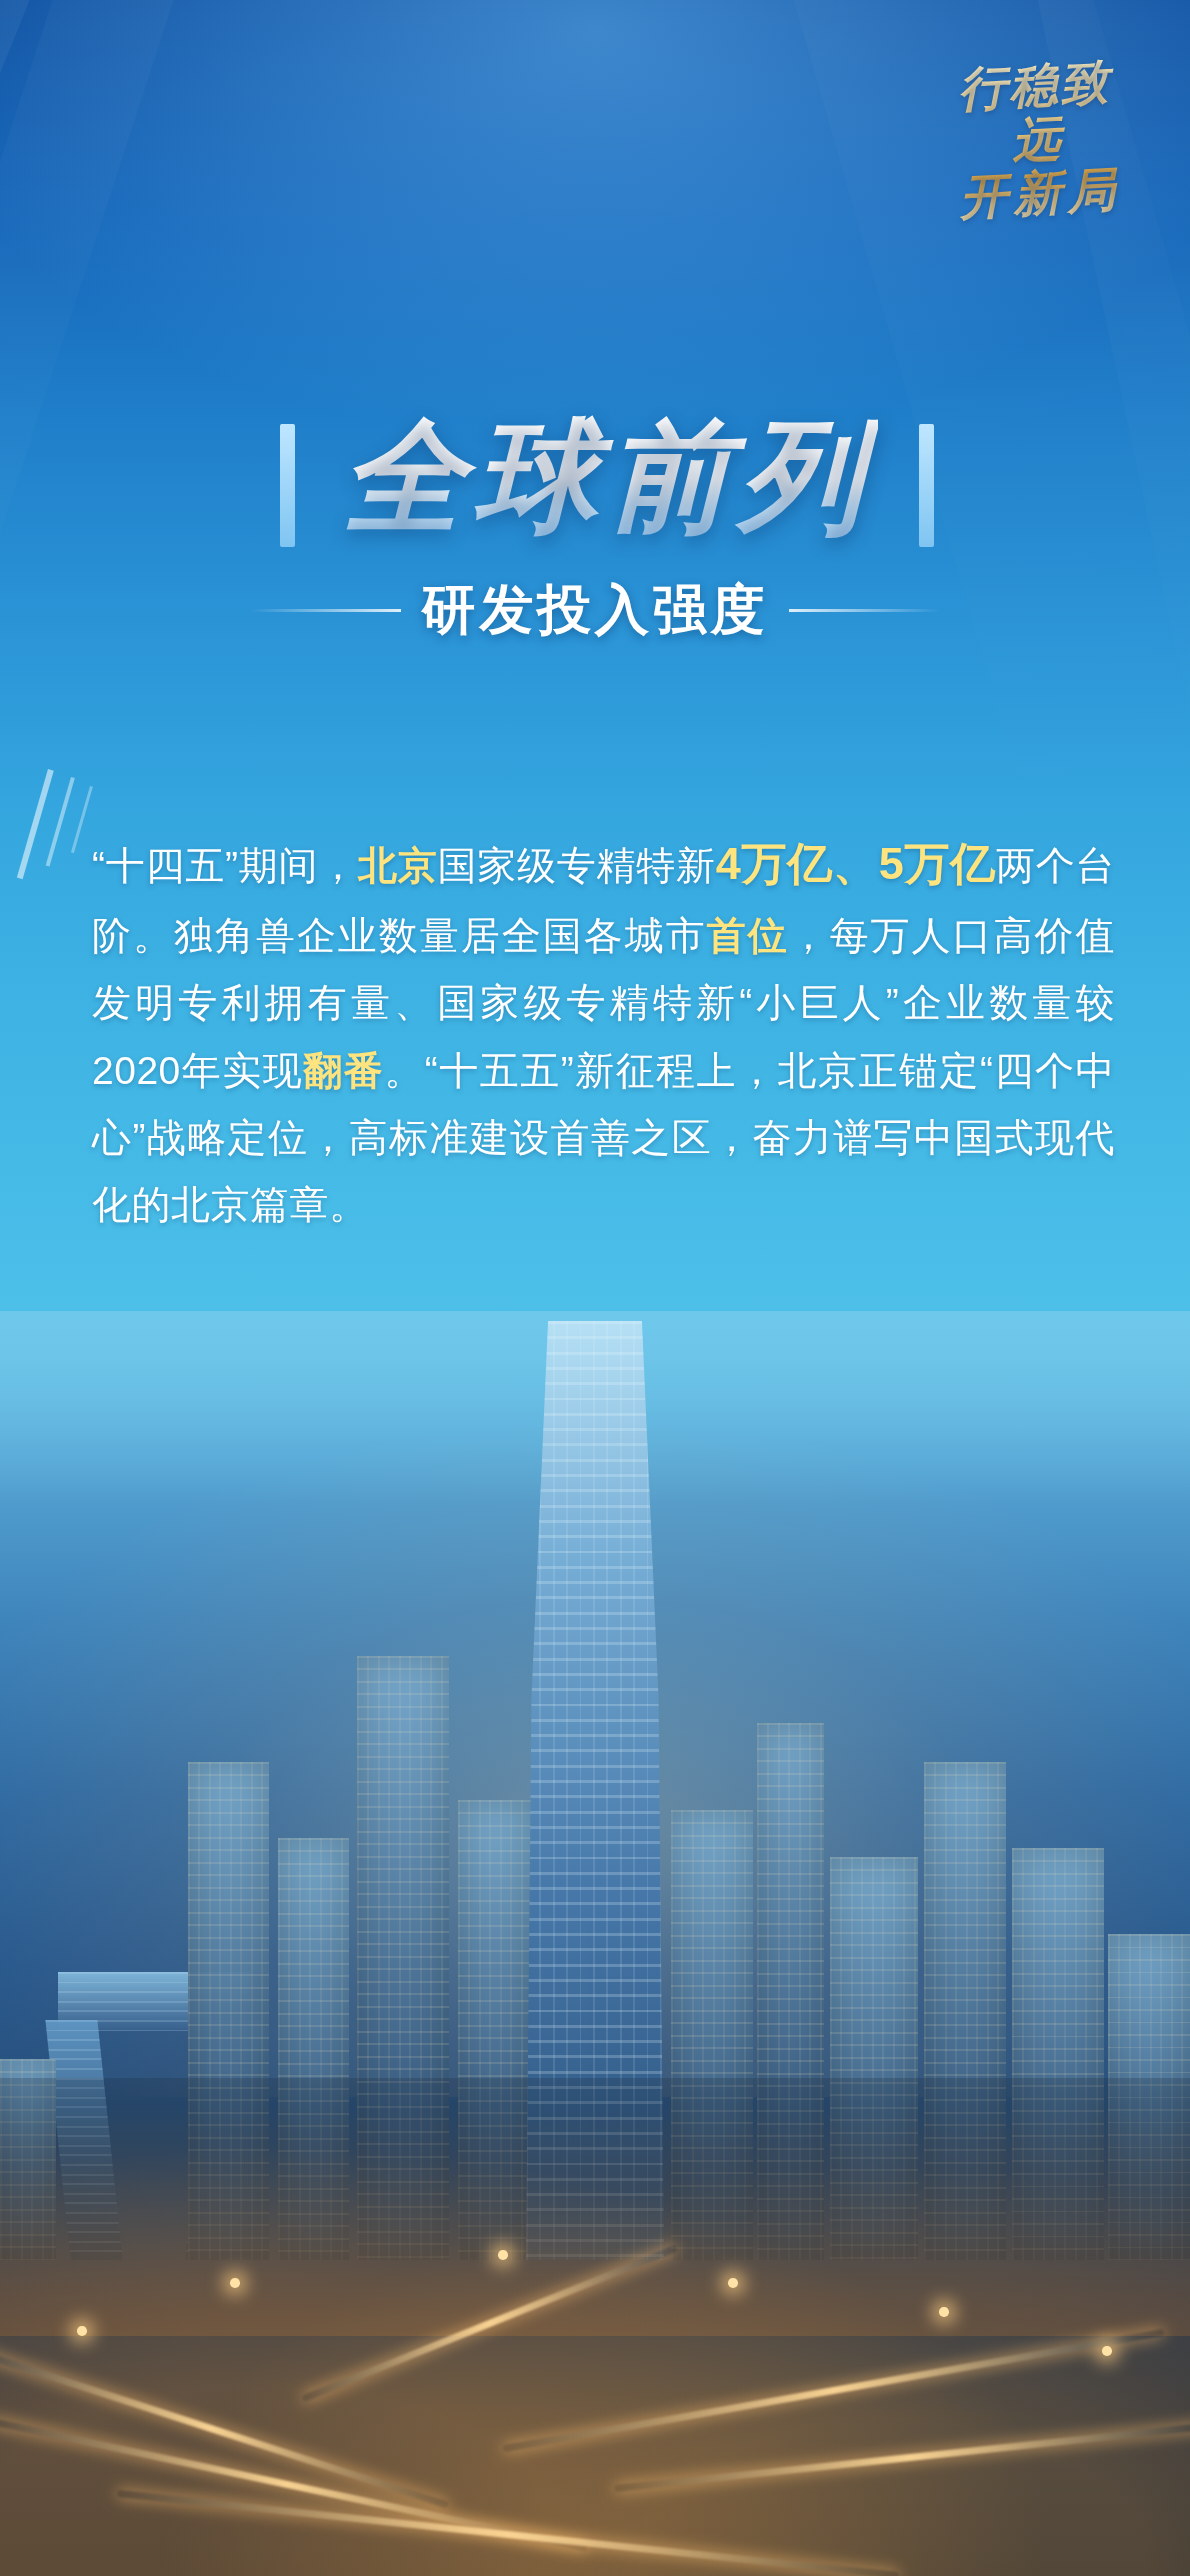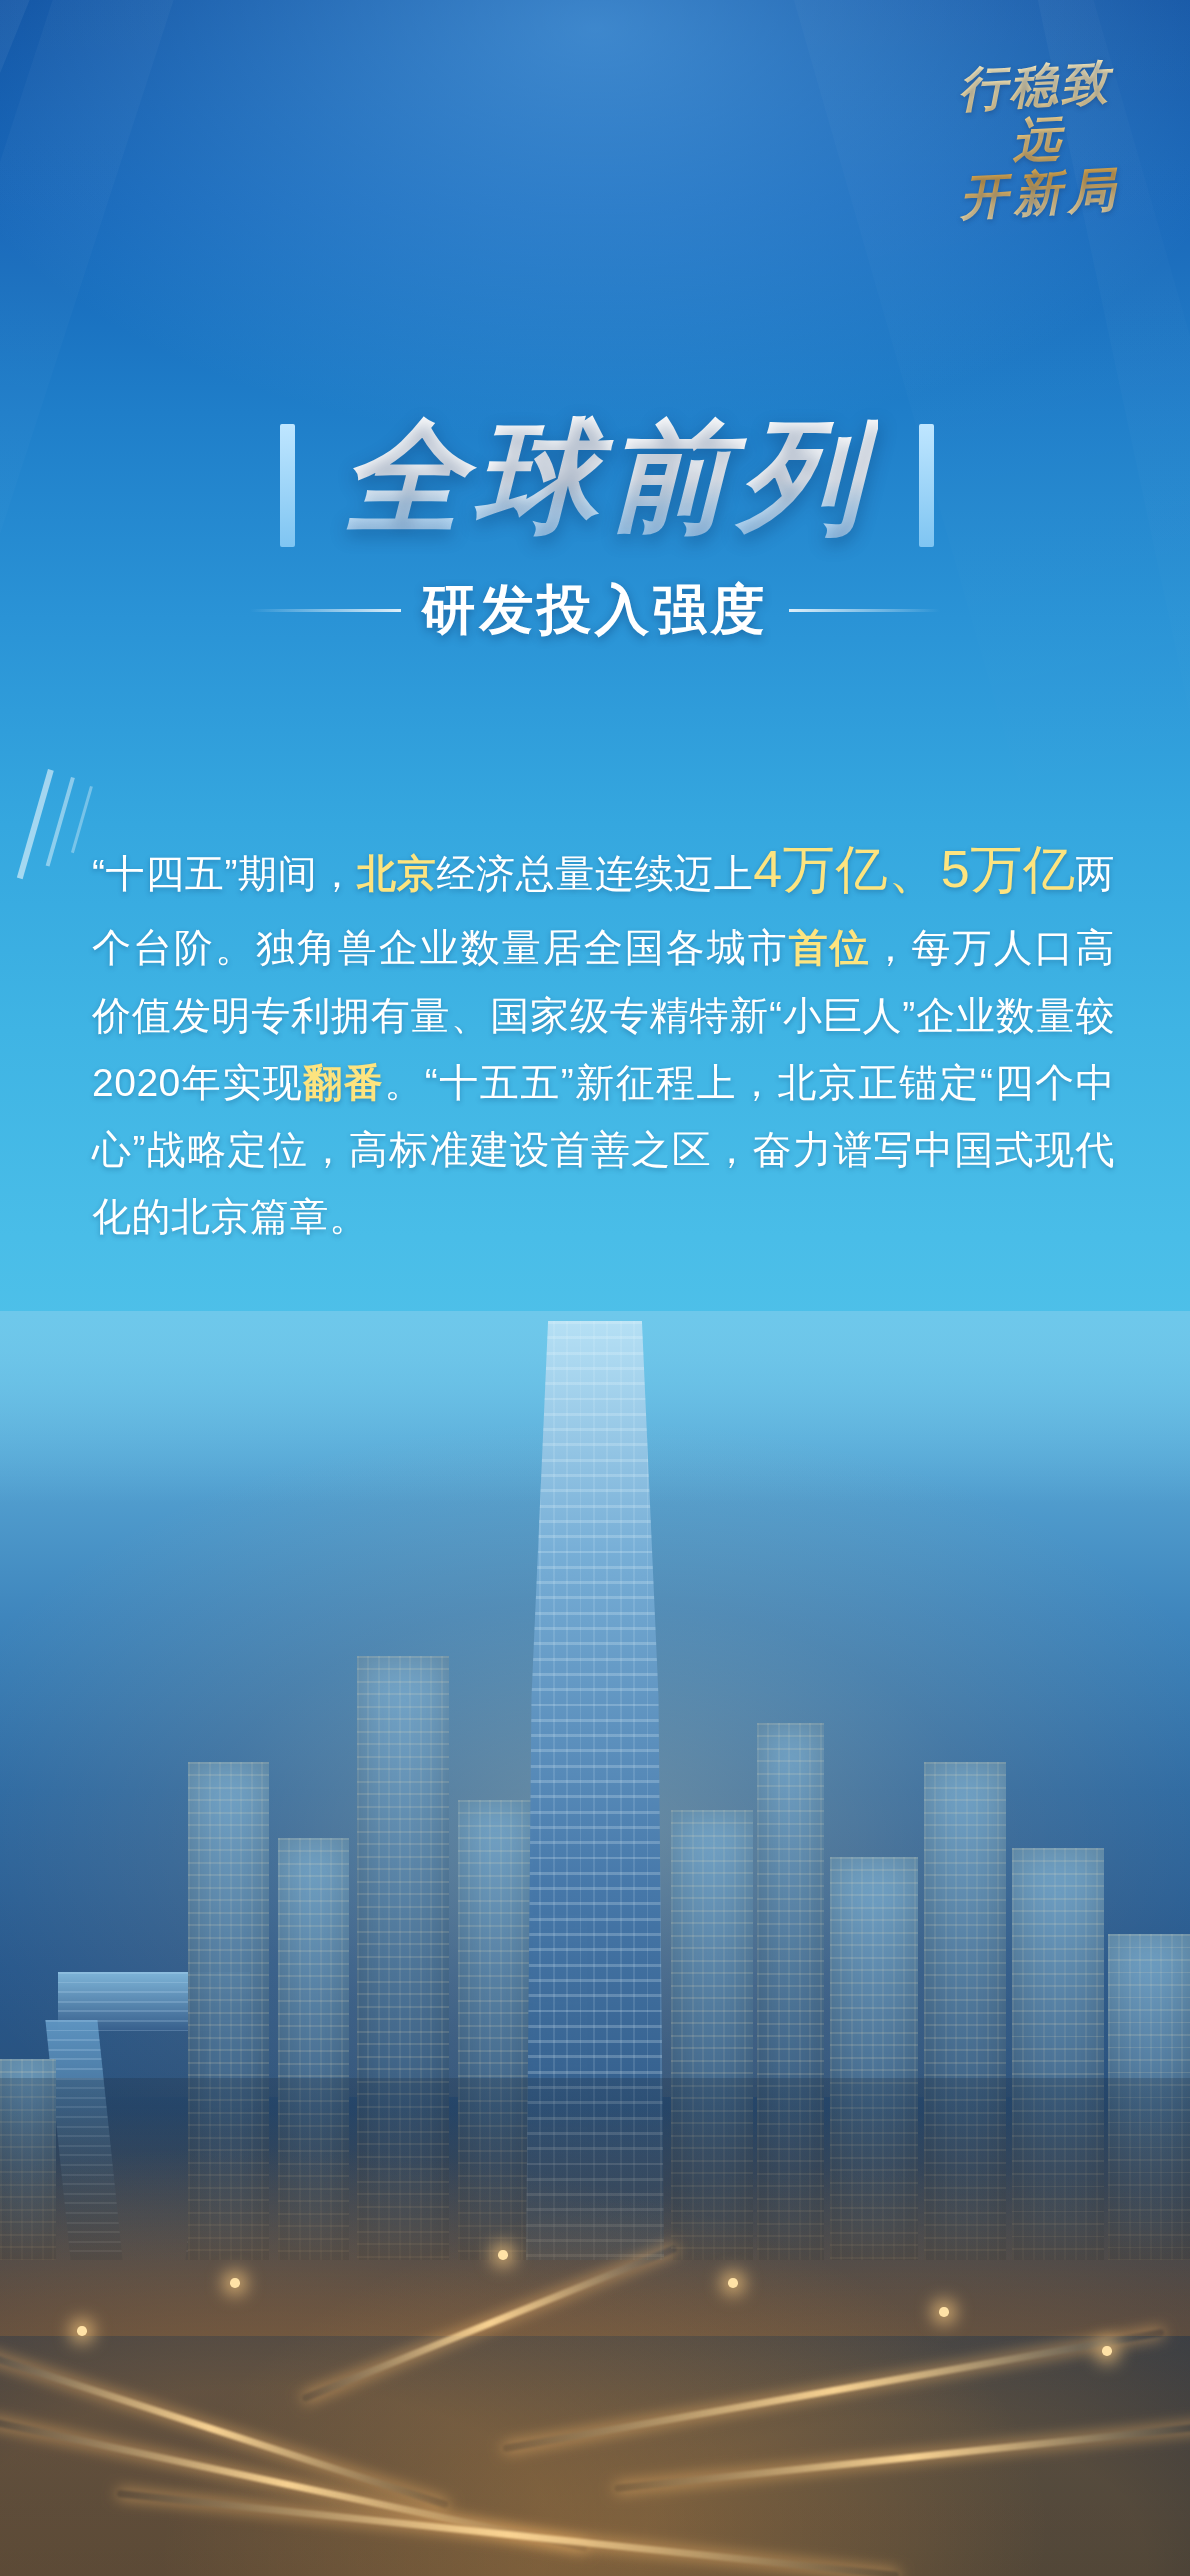--- a/index.html
+++ b/index.html
@@ -180,22 +180,22 @@
     text-align: justify;
     text-shadow: 0 1.9px 5.8px rgba(10,60,110,.35);
     font-weight: 500;
   }
   .paragraph .hl {
     color: #fde47f;
     font-weight: 800;
   }
   .paragraph .hl-big {
     color: #fde47f;
-    font-weight: 400;
-    font-size: 52px;
+    font-weight: 700;
+    font-size: 45px;
   }
 
   
   .photo {
     position: absolute;
     left: 0;
     right: 0;
     bottom: 0;
     height: 1265px;
     overflow: hidden;
@@ -372,21 +372,21 @@
       <span class="line r"></span>
     </div>
   </div>
 
   <div class="body-wrap">
     <span class="corner-mark">
       <i></i>
         <i></i>
         <i></i>
     </span>
-    <p class="paragraph" id="paragraph"><span>“十四五”期间，</span><span class="hl">北京</span><span>经济总量连续迈上</span><span class="hl-big">4万亿、5万亿</span><span>两个台阶。独角兽企业数量居全国各城市</span><span class="hl">首位</span><span>，每万人口高价值发明专利拥有量、国家级专精特新“小巨人”企业数量较2020年实现</span><span class="hl">翻番</span><span>。“十五五”新征程上，北京正锚定“四个中心”战略定位，高标准建设首善之区，奋力谱写中国式现代化的北京篇章。</span></p>
+    <p class="paragraph" id="paragraph"><span>“十四五”期间，</span><span class="hl">北京</span><span>国家级专精特新</span><span class="hl-big">4万亿、5万亿</span><span>两个台阶。独角兽企业数量居全国各城市</span><span class="hl">首位</span><span>，每万人口高价值发明专利拥有量、国家级专精特新“小巨人”企业数量较2020年实现</span><span class="hl">翻番</span><span>。“十五五”新征程上，北京正锚定“四个中心”战略定位，高标准建设首善之区，奋力谱写中国式现代化的北京篇章。</span></p>
   </div>
 
   <div class="photo">
     <div class="photo-fade"></div>
     <div class="sky-glow"></div>
 
     <div class="cctv">
       <span class="top"></span>
       <span class="leg l"></span>
       <span class="leg r"></span>

